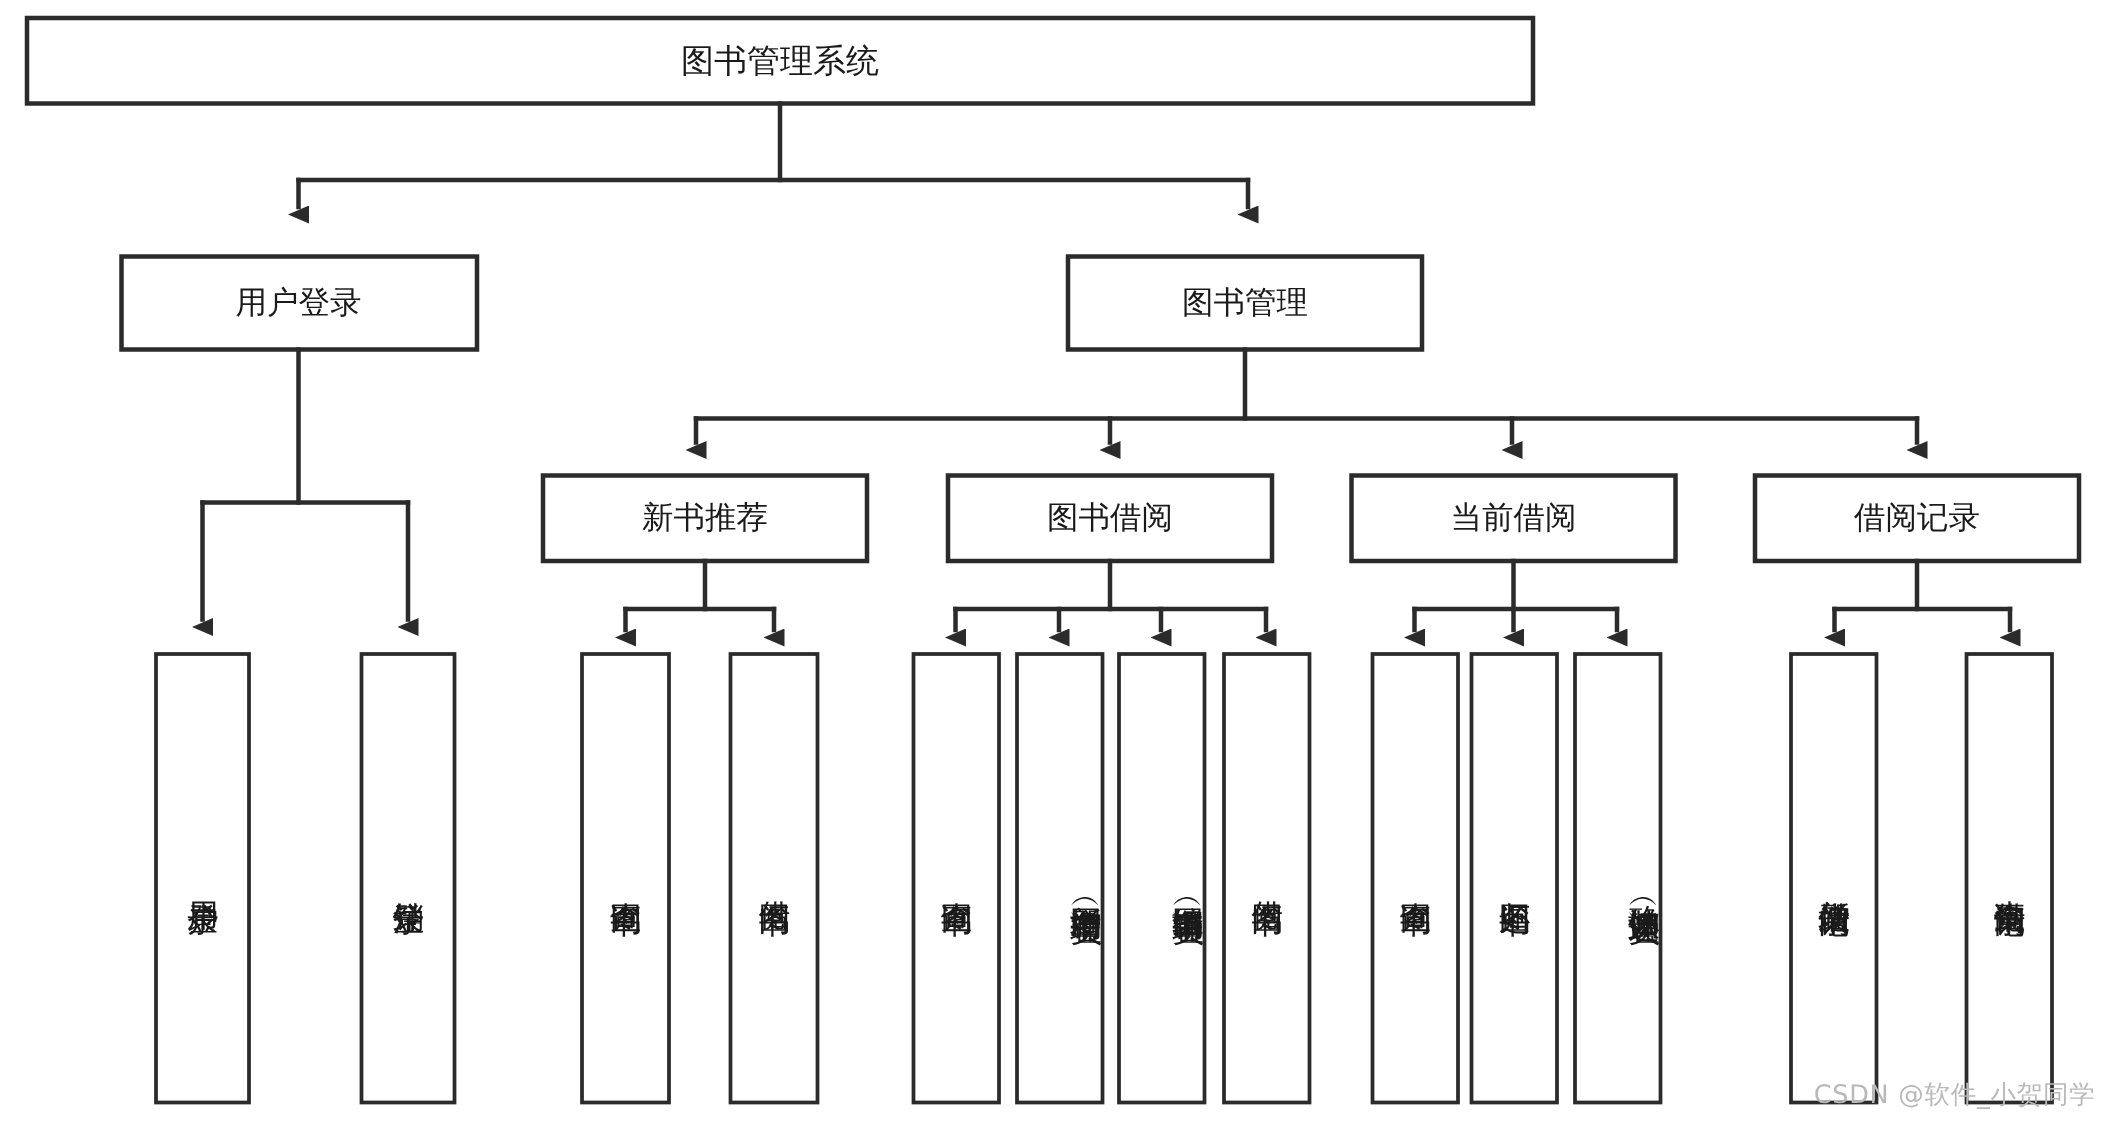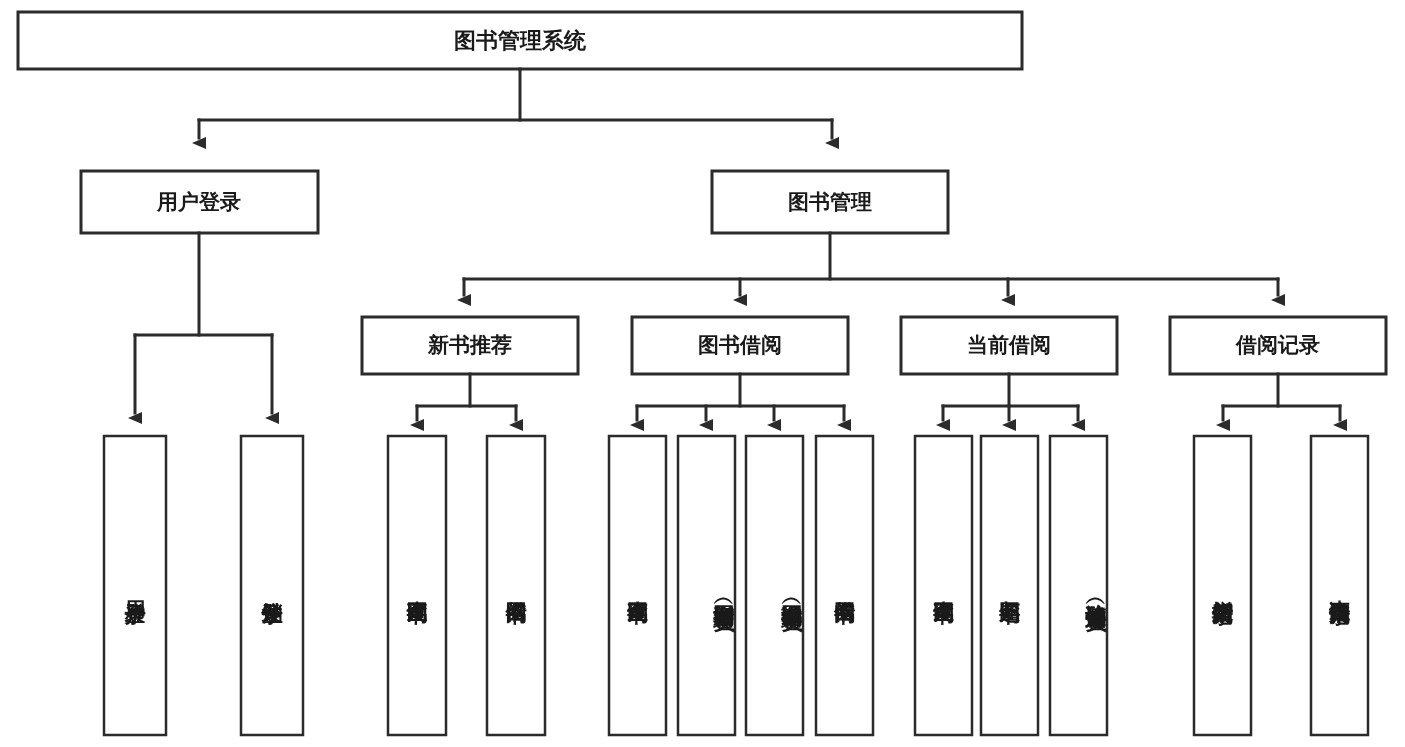--- a/index.html
+++ b/index.html
@@ -11,21 +11,20 @@
     width: 1405px;
     height: 747px;
     font-family: "Liberation Sans", "DejaVu Sans", sans-serif;
     overflow: hidden;
     position: relative;
   }
   #diagram-root {
     position: relative;
     width: 1405px;
     height: 747px;
-    font-weight: bold;
   }
   svg.diagram {
     position: absolute;
     top: 0;
     left: 0;
     width: 1405px;
     height: 747px;
   }
   .node-box {
     fill: #ffffff;
@@ -214,14 +213,15 @@
   <div class="vlabel" style="left:746px; top:442px; width:57px; height:299px; display:flex; align-items:flex-start; justify-content:center;">编辑图书（管理员）</div>
   <div class="vlabel" style="left:816px; top:436px; width:57px; height:299px; display:flex; align-items:center; justify-content:center;">借阅图书</div>
 
   <div class="vlabel" style="left:915px; top:436px; width:57px; height:299px; display:flex; align-items:center; justify-content:center;">查询图书</div>
   <div class="vlabel" style="left:981px; top:436px; width:57px; height:299px; display:flex; align-items:center; justify-content:center;">归还图书</div>
   <div class="vlabel" style="left:1050px; top:442px; width:57px; height:299px; display:flex; align-items:flex-start; justify-content:center;">确认归还（管理员）</div>
 
   <div class="vlabel" style="left:1194px; top:436px; width:57px; height:299px; display:flex; align-items:center; justify-content:center;">新增借阅记录</div>
   <div class="vlabel" style="left:1311px; top:436px; width:57px; height:299px; display:flex; align-items:center; justify-content:center;">查询借阅记录</div>
 
+  <div class="watermark">CSDN @软件_小贺同学</div>
 
 </div>
 
 </body></html>

